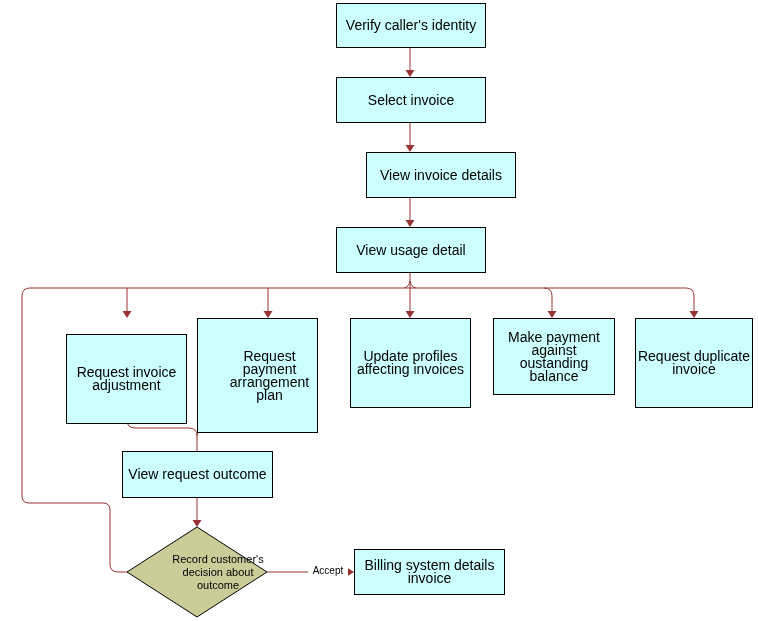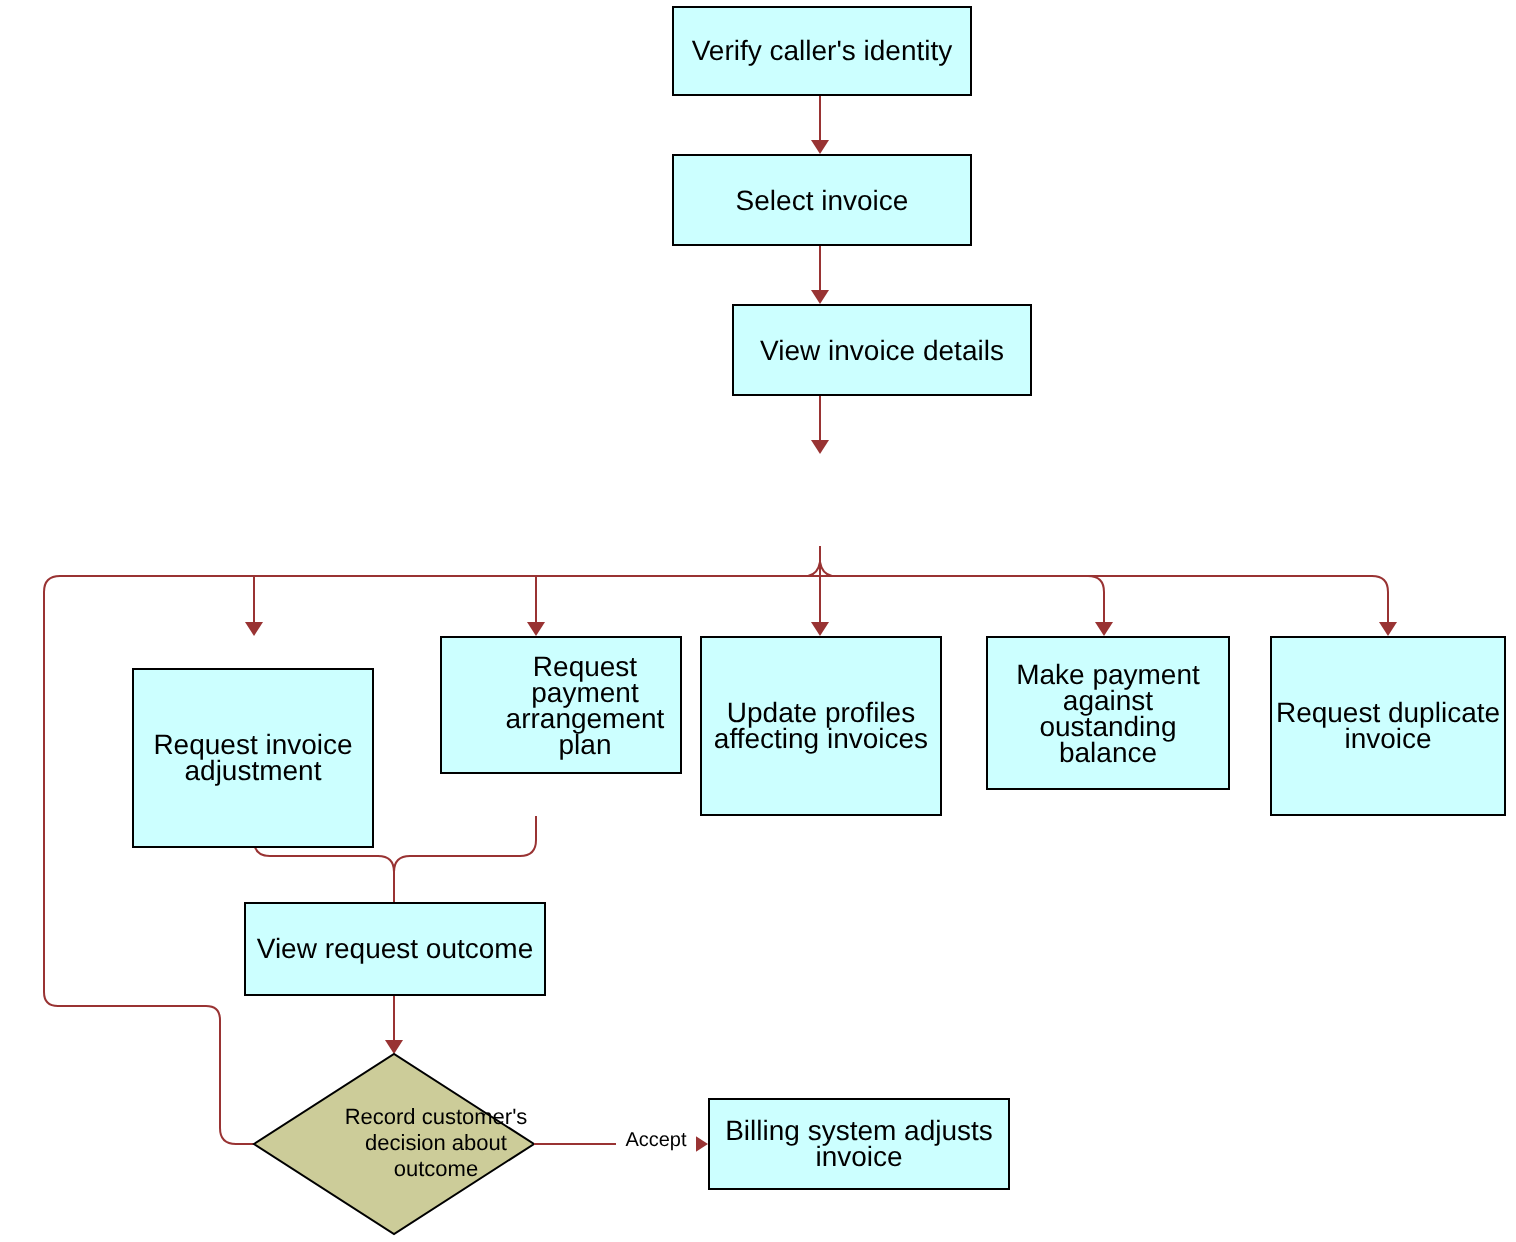--- a/index.html
+++ b/index.html
@@ -87,26 +87,29 @@
   </div>
 
   <div class="node" style="left:336px;top:77px;width:150px;height:46px;">
     <span class="lbl">Select invoice</span>
   </div>
 
   <div class="node" style="left:336px;top:152px;width:150px;height:46px;margin-left:30px;">
     <span class="lbl">View invoice details</span>
   </div>
 
+  <div class="node" style="left:336px;top:227px;width:150px;height:46px;">
+    <span class="lbl">View usage detail</span>
+  </div>
 
   <div class="node" style="left:66px;top:318px;width:121px;height:90px;margin-top:16px;">
     <span class="lbl">Request invoice adjustment</span>
   </div>
 
-  <div class="node" style="left:220px;top:318px;width:121px;height:69px;padding-left:24px;">
+  <div class="node" style="left:197px;top:318px;width:121px;height:115px;padding-left:24px;">
     <span class="lbl">Request payment arrangement plan</span>
   </div>
 
   <div class="node" style="left:350px;top:318px;width:121px;height:90px;">
     <span class="lbl">Update profiles affecting invoices</span>
   </div>
 
   <div class="node" style="left:493px;top:318px;width:122px;height:77px;">
     <span class="lbl narrow">Make payment against oustanding balance</span>
   </div>
@@ -117,18 +120,18 @@
 
   <div class="node" style="left:122px;top:451px;width:151px;height:47px;justify-content:center;">
     <span class="lbl">View request outcome</span>
   </div>
 
   <div class="decision-label" style="left:147px;top:532px;width:100px;height:80px;margin-left:21px;">
     <span class="lbl narrow">Record customer's decision about outcome</span>
   </div>
 
   <div class="node" style="left:354px;top:549px;width:151px;height:46px;">
-    <span class="lbl">Billing system adjusts invoice</span>
+    <span class="lbl">Billing system details invoice</span>
   </div>
 
   <div class="edge-label" style="left:308px;top:565px;width:40px;">Accept</div>
 
 </div>
 
 </body></html>

